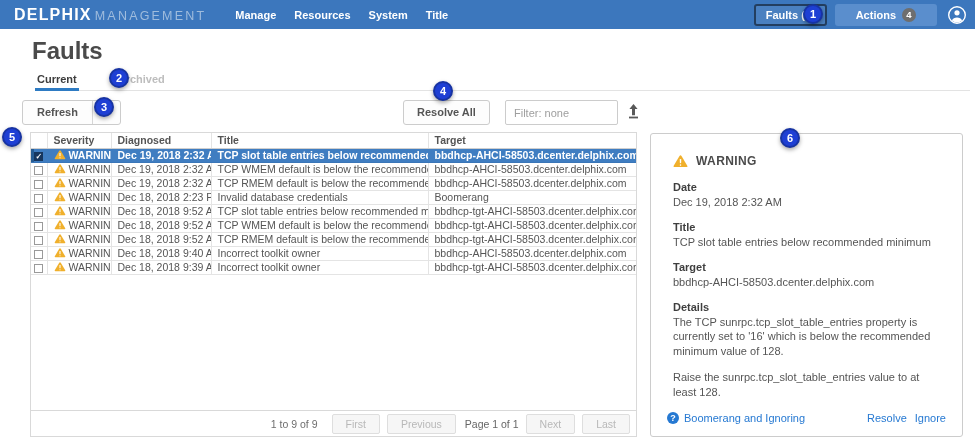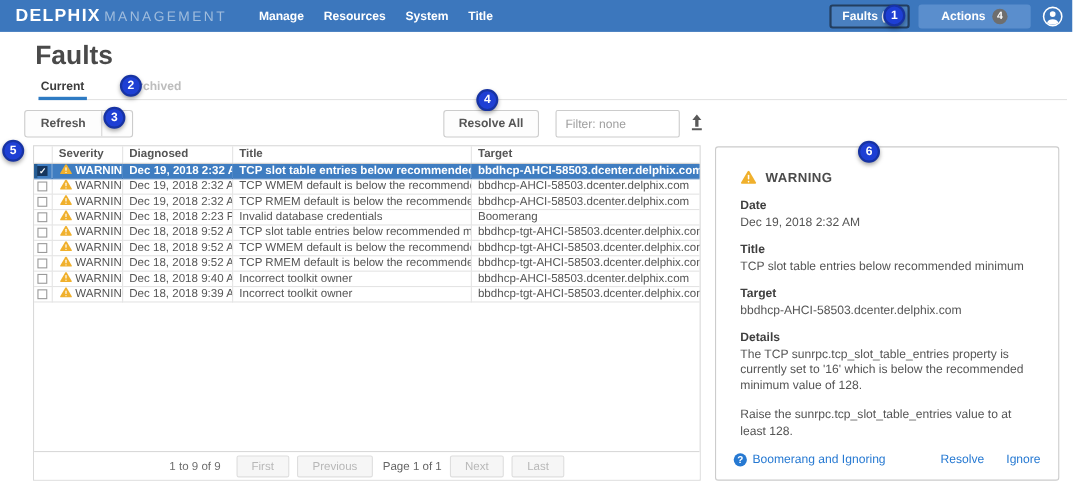--- a/index.html
+++ b/index.html
@@ -42,38 +42,38 @@
   col.c-check { width:16px; } col.c-sev { width:64px; } col.c-diag { width:100px; } col.c-title { width:217px; }
   th { height:15px; font-size:10.5px; font-weight:bold; color:#555; text-align:left; padding:0 0 0 6px; border-bottom:1px solid #cfcfcf; border-right:1px solid #e4e4e4; white-space:nowrap; overflow:hidden; }
   th:last-child, td:last-child { border-right:none; }
   td { height:14px; font-size:10.5px; color:#555; padding:0 0 0 6px; border-bottom:1px solid #e4e4e4; border-right:1px solid #e4e4e4; white-space:nowrap; overflow:hidden; }
   td.c-check { text-align:center; padding:0; }
   .cbx { display:inline-block; width:9px; height:9px; border:1px solid #9a9a9a; background:#fff; vertical-align:middle; font-size:8px; line-height:8px; text-align:center; cursor:pointer; }
   .cbx.checked { background:#16365e; border-color:#16365e; color:#fff; }
   .warn-svg { width:12px; height:10px; vertical-align:-1px; margin-right:3px; }
   tr.selected td { background:#3f7dc1; color:#fff; font-weight:bold; border-right-color:#3f7dc1; border-bottom-color:#3a76b8; }
   tr.selected td:first-child { box-shadow:inset 3px 0 0 #265c93; }
-  .table-footer { position:absolute; left:0; right:0; bottom:0; height:26px; border-top:1px solid #d9d9d9; display:flex; align-items:center; justify-content:center; padding:0 6px; font-size:10.5px; color:#6e6e6e; background:#fff; }
+  .table-footer { position:absolute; left:0; right:0; bottom:0; height:26px; border-top:1px solid #d9d9d9; display:flex; align-items:center; justify-content:flex-end; padding:0 6px; font-size:10.5px; color:#6e6e6e; background:#fff; }
   .range-label { margin-right:14px; }
   .pg-btn { background:#f6f6f6; border:1px solid #dedede; border-radius:2px; color:#b8b8b8; font-size:10.5px; padding:3px 13px; margin-right:7px; font-family:"Liberation Sans", sans-serif; }
   .page-label { color:#666; margin:0 7px 0 2px; }
   .pg-btn:last-child { margin-right:0; }
 
   
   .panel { position:absolute; left:650px; top:133px; width:313px; height:304px; border:1px solid #cccccc; border-radius:3px; background:#fff; }
   .panel-head { margin:20px 0 0 22px; display:flex; align-items:center; gap:8px; font-size:12px; font-weight:bold; color:#4a4a4a; letter-spacing:0.4px; }
   .panel-head .warn-svg { width:15px; height:13px; margin:0; }
   .panel-body { margin:13px 22px 0 22px; }
   .sec { margin-bottom:11px; }
   .sec-label { font-weight:bold; font-size:11px; color:#3f3f3f; margin-bottom:2px; }
   .sec-value { font-size:11px; color:#555; line-height:1.35; }
   .panel-foot { position:absolute; left:16px; right:16px; bottom:12px; display:flex; align-items:center; font-size:11px; }
   .help-link { color:#2679d2; display:flex; align-items:center; gap:5px; cursor:pointer; }
   .q-icon { width:12px; height:12px; border-radius:50%; background:#2679d2; color:#fff; font-size:9px; font-weight:bold; text-align:center; line-height:12px; }
-  .foot-right { margin-left:auto; display:flex; gap:20px; }
+  .foot-right { margin-left:auto; display:flex; gap:8px; }
   .link { color:#2679d2; cursor:pointer; }
 
   
   .callout { position:absolute; width:20px; height:20px; border-radius:50%; background:#1e3fd4; border:2px solid #1733a3; color:#fff; font-size:11px; font-weight:bold; display:flex; align-items:center; justify-content:center; box-shadow:0 2px 4px rgba(0,0,0,0.35); z-index:10; }
   .c1 { left:803px; top:4px; }
   .c2 { left:109px; top:68px; }
   .c3 { left:94px;  top:97px; }
   .c4 { left:433px; top:81px; }
   .c5 { left:2px;   top:127px; }
   .c6 { left:780px; top:128px; }

